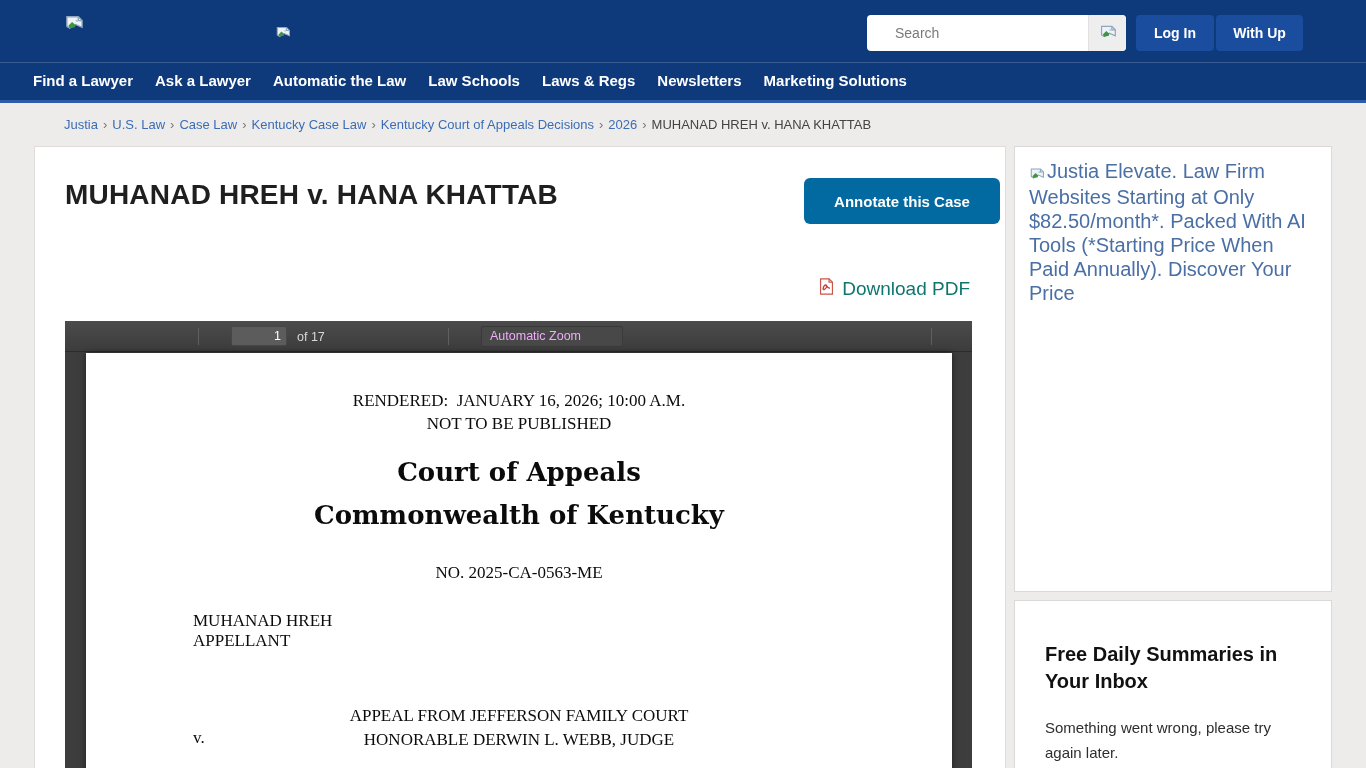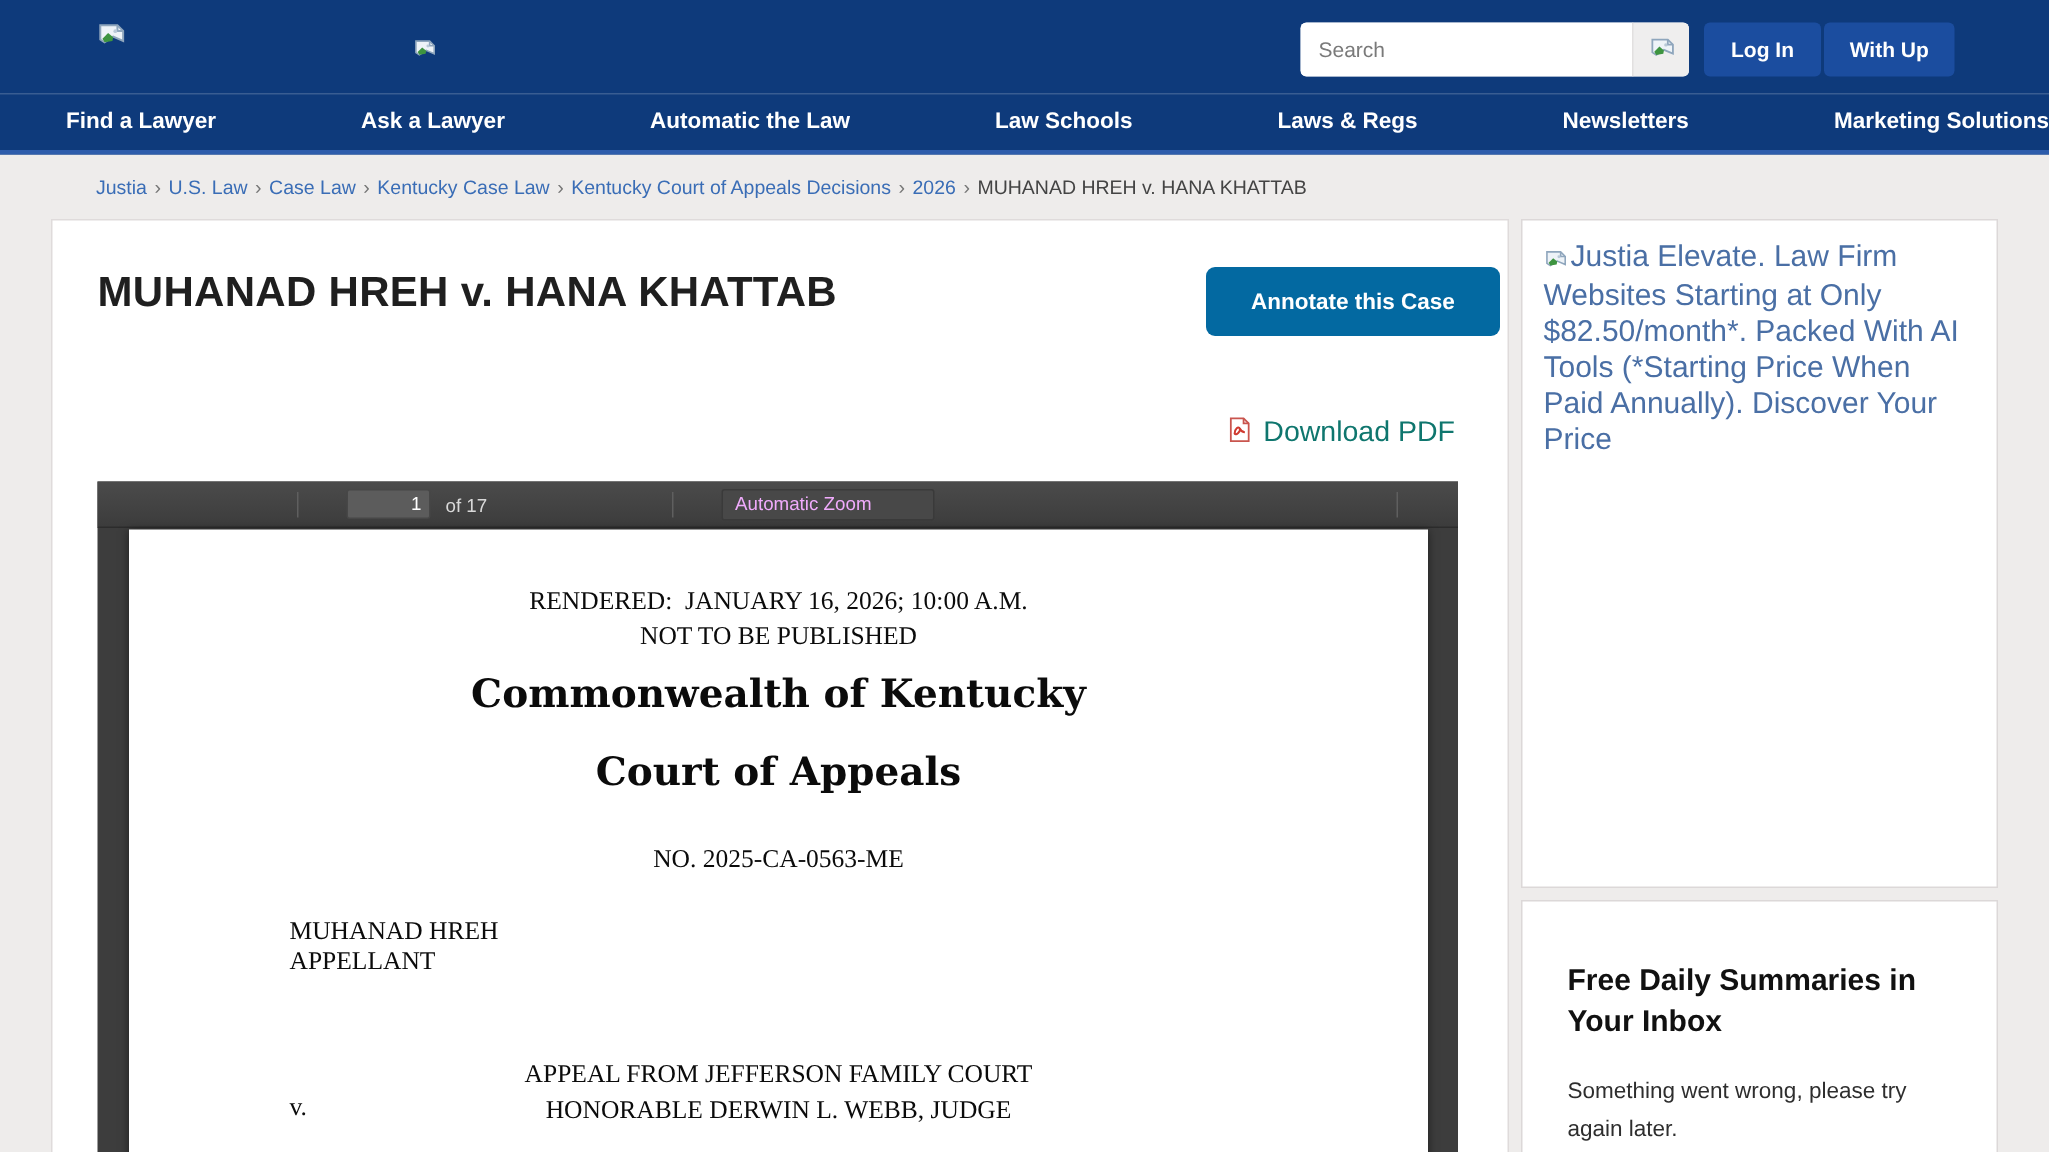--- a/index.html
+++ b/index.html
@@ -7,32 +7,32 @@
   body { font-family:"Liberation Sans", sans-serif; background:#eeeceb; position:relative; }
 
   
   .header { position:absolute; left:0; top:0; width:1366px; height:103px;
             background:#0e3a7b; border-bottom:3px solid #2d5cab; }
   .logo-1 { position:absolute; left:64px; top:14px; }
   .logo-2 { position:absolute; left:275px; top:25px; }
   .search-wrap { position:absolute; left:867px; top:15px; width:259px; height:36px;
                  display:flex; background:#fff; border-radius:4px; overflow:hidden; }
   .search-input { flex:1; border:none; outline:none; padding:0 12px; font-size:14px;
-                  font-family:"Liberation Sans", sans-serif; color:#333; }
+                  font-family:"Liberation Sans", sans-serif; color:#333;margin-left:16px; }
   .search-input::placeholder { color:#7a7a7a; }
   .search-btn { width:38px; background:#efeeee; border:none; border-left:1px solid #e2e0e0;
                 display:flex; align-items:center; justify-content:center; cursor:pointer; }
   .auth-btn { position:absolute; top:15px; height:36px; background:#1b4d9f; color:#fff;
               font-weight:bold; font-size:14px; border:none; border-radius:4px;
               font-family:"Liberation Sans", sans-serif; cursor:pointer; }
   .login  { left:1136px; width:78px; }
   .signup { left:1216px; width:87px; }
   .nav-bar { position:absolute; left:0; top:62px; width:1366px; height:36px;
              border-top:1px solid rgba(255,255,255,0.18);
-             display:flex; align-items:center; padding-left:44px; gap:22px;justify-content:space-between; }
+             display:flex; align-items:center; padding-left:33px; gap:22px; }
   .nav-item { color:#fff; font-weight:bold; font-size:15px; cursor:pointer; white-space:nowrap; }
 
   
   .breadcrumb { position:absolute; left:64px; top:117px; font-size:13px; color:#555;
                 white-space:nowrap; }
   .breadcrumb .bc-link { color:#3a6db6; cursor:pointer; }
   .breadcrumb .bc-sep { color:#777; padding:0 5px; }
   .breadcrumb .bc-current { color:#444; }
 
   
@@ -170,22 +170,22 @@
       <input class="page-input" value="1" style="">
       <span class="page-count">of 17</span>
       <div class="tb-sep tb-sep2"></div>
       <div class="zoom-select">Automatic Zoom</div>
       <div class="tb-sep tb-sep3"></div>
     </div>
 
     <div class="pdf-page">
       <div class="doc-line doc-rendered">RENDERED:  JANUARY 16, 2026; 10:00 A.M.</div>
       <div class="doc-line">NOT TO BE PUBLISHED</div>
+      <div class="doc-blackletter doc-court2">Court of Appeals</div>
       <div class="doc-blackletter doc-court1">Commonwealth of Kentucky</div>
-      <div class="doc-blackletter doc-court2">Court of Appeals</div>
       <div class="doc-line doc-caseno">NO. 2025-CA-0563-ME</div>
       <div class="doc-parties">
         <span>MUHANAD HREH</span>
         <span>APPELLANT</span>
       </div>
       <div class="doc-appeal">
         <span class="doc-versus">v.</span>
         <div class="doc-line">APPEAL FROM JEFFERSON FAMILY COURT</div>
         <div class="doc-line">HONORABLE DERWIN L. WEBB, JUDGE</div>
       </div>

